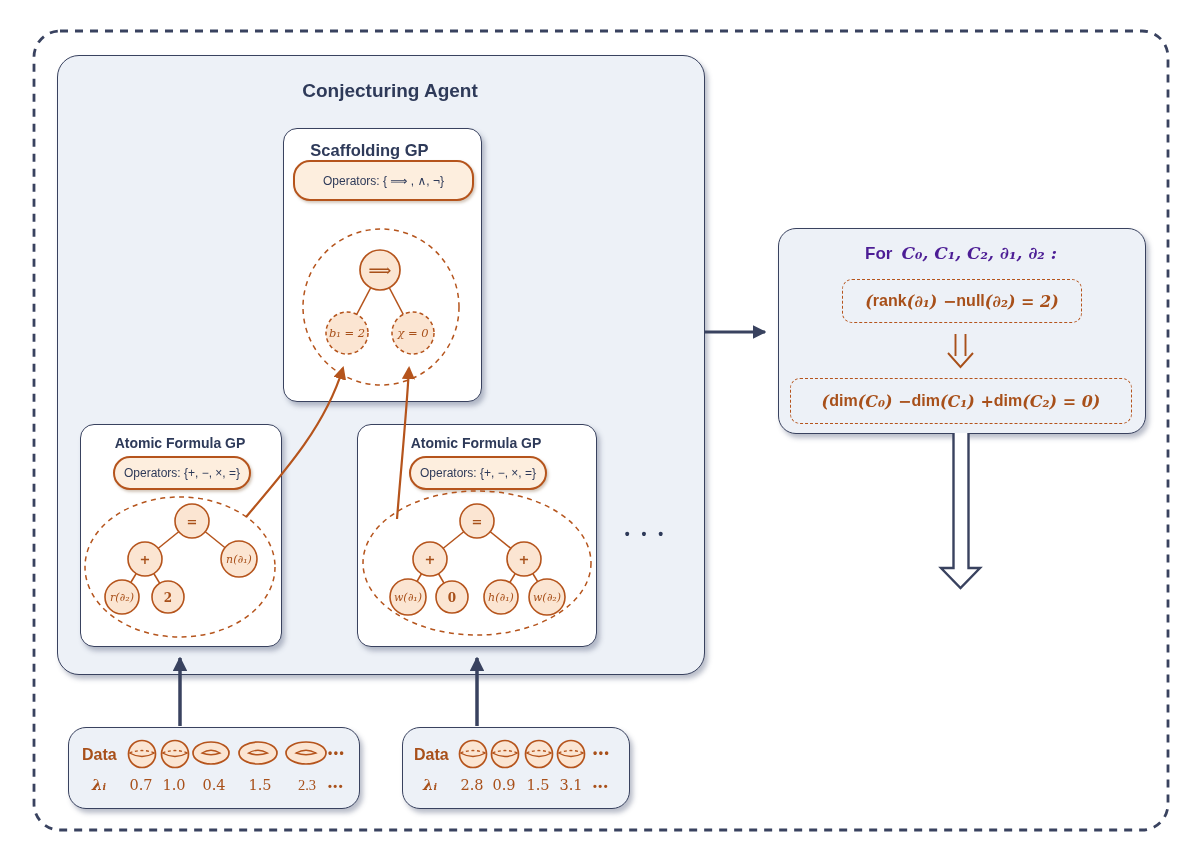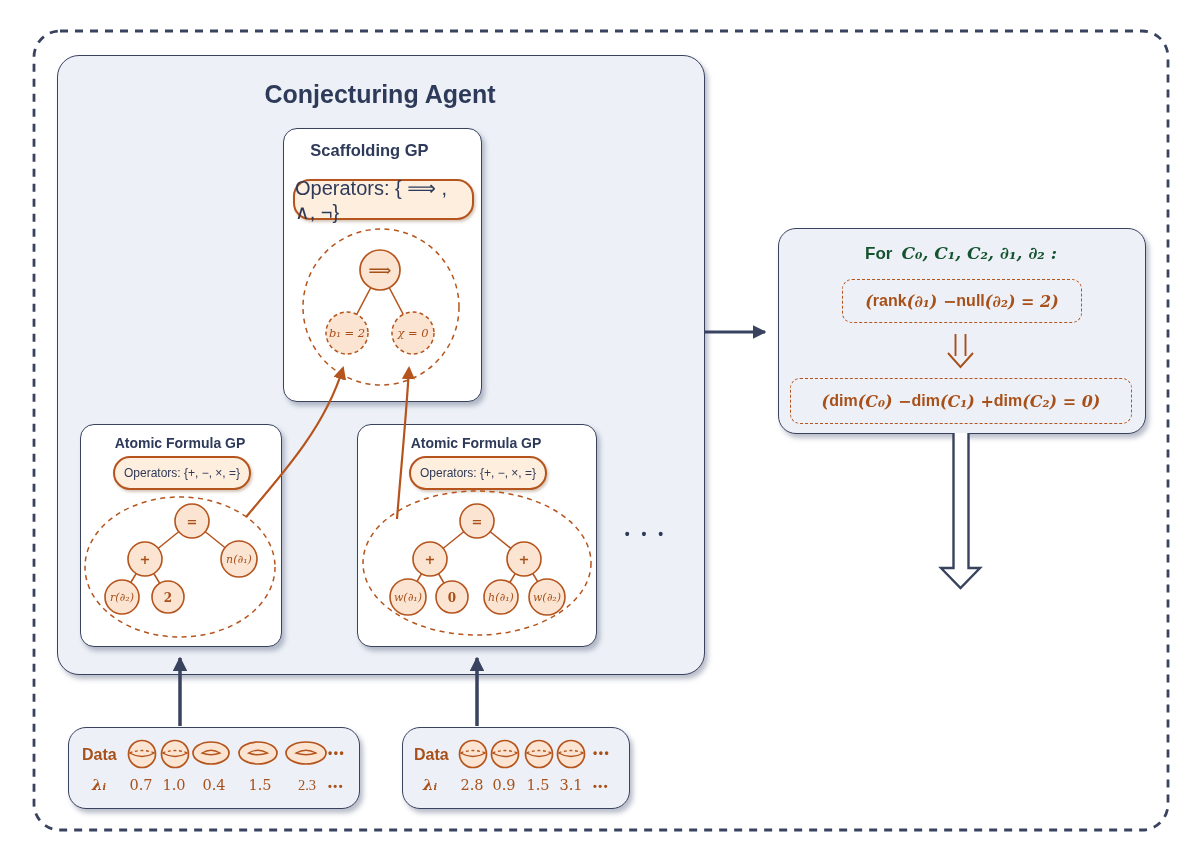--- a/index.html
+++ b/index.html
@@ -26,44 +26,44 @@
   svg text{font-family:"DejaVu Serif",serif;}
   .treelabel{font-style:italic;fill:#a8501a;}
   .treeop{font-weight:bold;fill:#a8501a;}
 </style>
 </head>
 <body>
 
 <div class="canvas">
 
   <div class="panel tint" style="left:57px;top:55px;width:646px;height:618px;border-radius:22px;"></div>
-  <div class="ptitle" style="left:230px;top:80px;width:300px;font-size:25px;">Conjecturing Agent</div>
+  <div class="ptitle" style="left:240px;top:80px;width:300px;font-size:19px;">Conjecturing Agent</div>
 
   <div class="panel" style="left:283px;top:128px;width:197px;height:272px;"></div>
   <div class="ptitle" style="left:283px;top:141px;width:173px;font-size:16.5px;">Scaffolding GP</div>
-  <div class="pill" style="left:293px;top:179px;width:177px;height:37px;font-size:20px;">
+  <div class="pill" style="left:293px;top:160px;width:177px;height:37px;font-size:12px;">
     <span>Operators: { ⟹ , ∧, ¬}</span>
   </div>
 
   <div class="panel" style="left:80px;top:424px;width:200px;height:221px;"></div>
   <div class="ptitle" style="left:80px;top:435px;width:200px;font-size:14px;">Atomic Formula GP</div>
   <div class="pill" style="left:113px;top:456px;width:134px;height:30px;font-size:12px;">
     <span>Operators: {+, −, ×, =}</span>
   </div>
 
   <div class="panel" style="left:357px;top:424px;width:238px;height:221px;"></div>
   <div class="ptitle" style="left:357px;top:435px;width:238px;font-size:14px;">Atomic Formula GP</div>
   <div class="pill" style="left:409px;top:456px;width:134px;height:30px;font-size:12px;">
     <span>Operators: {+, −, ×, =}</span>
   </div>
 
   <div class="abs navy" style="left:616px;top:526px;width:60px;text-align:center;font-size:14px;font-weight:700;letter-spacing:4px;">• • •</div>
 
   <div class="panel tint" style="left:778px;top:228px;width:366px;height:204px;border-radius:18px;"></div>
-  <div class="abs" style="left:778px;top:243px;width:366px;text-align:center;font-size:17px;color:#14532d;">
+  <div class="abs" style="left:778px;top:243px;width:366px;text-align:center;font-size:17px;color:#4c1d95;">
     <span class="fn" style="margin-right:9px;">For</span><span class="mt">C₀, C₁, C₂, ∂₁, ∂₂ :</span>
   </div>
   <div class="dashedbox" style="left:842px;top:279px;width:238px;height:42px;font-size:16px;">
     <span class="mt">(</span>
       <span class="fn">rank</span>
       <span class="mt">(∂₁) − </span>
       <span class="fn">null</span>
       <span class="mt">(∂₂) = 2)</span>
   </div>
   <div class="dashedbox" style="left:790px;top:378px;width:340px;height:44px;font-size:16px;">

